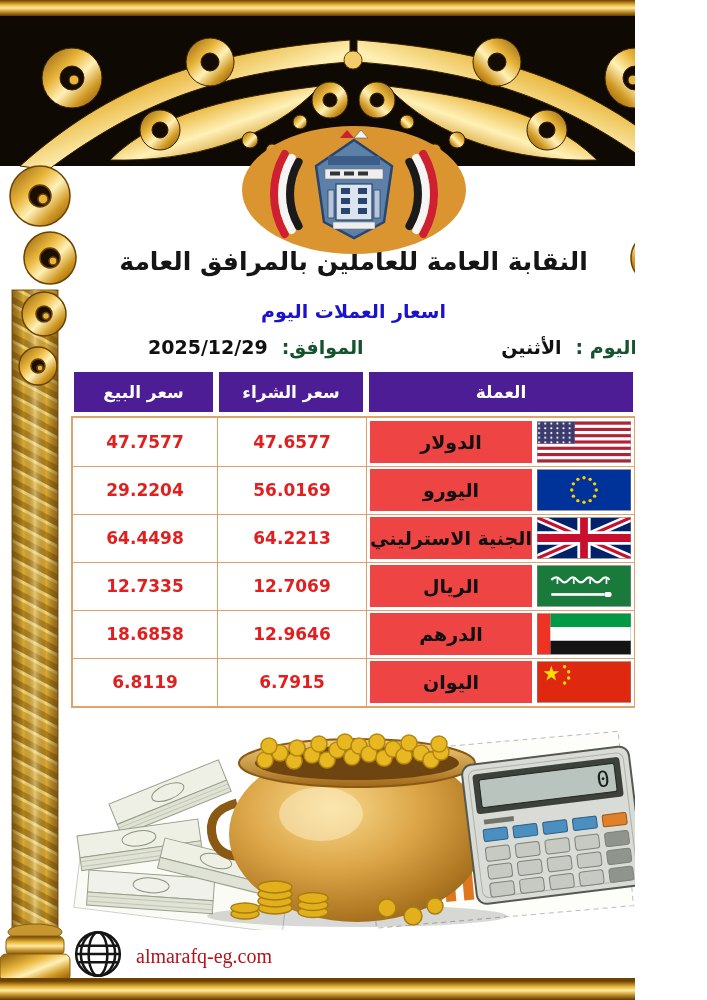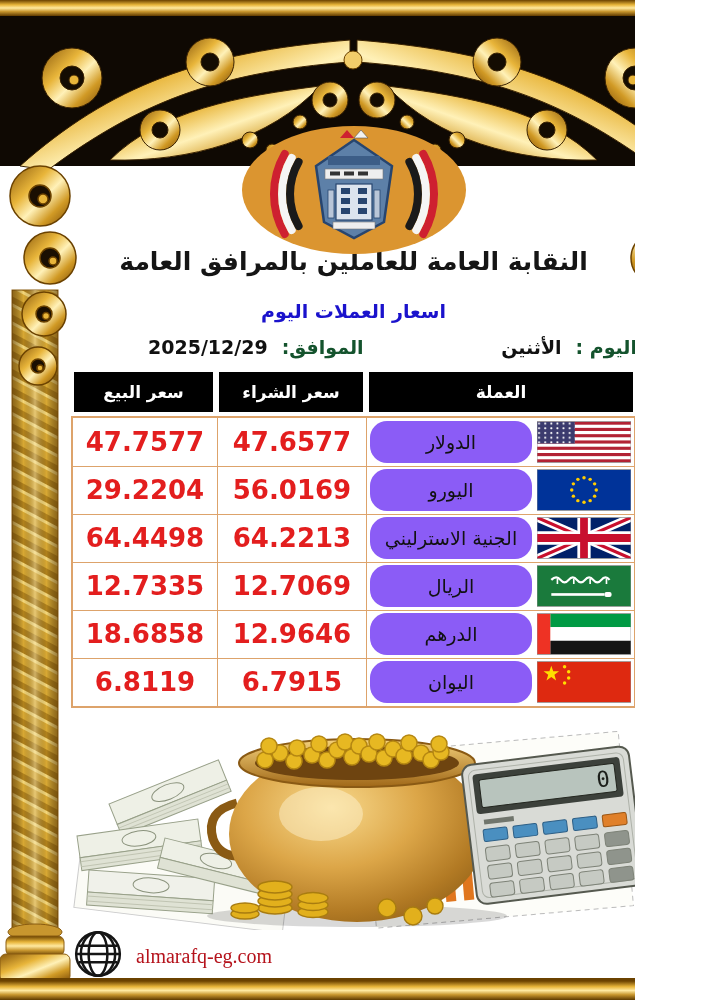--- a/index.html
+++ b/index.html
@@ -13,34 +13,34 @@
             font-size:19px;font-weight:bold;color:#1a12cc;direction:rtl;}
   .date-row{position:absolute;left:70px;top:336px;width:567px;z-index:2;display:flex;direction:rtl;
             justify-content:space-between;align-items:center;font-size:19px;font-weight:bold;
             padding-left:0;box-sizing:border-box;}
   .date-row .grp{display:flex;direction:rtl;gap:14px;align-items:center;}
   .date-row .grp2{margin-left:78px;}
   .lbl-red{color:#14532d;}
   .val-black{color:#111;}
   .table-wrap{position:absolute;left:71px;top:372px;width:565px;z-index:2;}
   .t-head{display:grid;grid-template-columns:270px 150px 145px;direction:rtl;height:40px;margin-bottom:4px;}
-  .hcell{margin:0 3px;background:#000000;color:#fff;font-weight:bold;font-size:17px;
+  .hcell{margin:0 3px;background:#4c1d95;color:#fff;font-weight:bold;font-size:17px;
          display:flex;align-items:center;justify-content:center;}
   .t-body{border:2px solid #dda36b;}
   .t-row{display:grid;grid-template-columns:268px 149px 144px;direction:rtl;height:48px;}
   .t-row .cell{border-bottom:1px solid #dda36b;}
   .t-row:last-child .cell{border-bottom:none;}
   .cell.cur,.cell.buy{border-left:1px solid #dda36b;}
   .cell.cur{display:flex;direction:rtl;align-items:stretch;gap:5px;padding:3px;box-sizing:border-box;}
   .flag{width:94px;height:42px;flex:0 0 94px;display:block;}
   .flag svg{display:block;}
-  .cname{flex:1;background:#8b5cf6;display:flex;align-items:center;justify-content:center;
-         font-size:19px;font-weight:normal;color:#111;border-radius:17px;}
+  .cname{flex:1;background:#ef4444;display:flex;align-items:center;justify-content:center;
+         font-size:19px;font-weight:bold;color:#111;}
   .cell.price{display:flex;align-items:center;justify-content:center;direction:ltr;
-              font-size:26px;font-weight:bold;color:#e31e1e;}
+              font-size:17px;font-weight:bold;color:#e31e1e;}
   .illustration{position:absolute;left:69px;top:708px;width:570px;height:222px;z-index:2;}
   .footer{position:absolute;left:72px;top:930px;width:563px;height:52px;z-index:2;
           display:flex;align-items:center;justify-content:space-between;}
   .f-grp{display:flex;align-items:center;gap:12px;}
   .phone{font-family:"Liberation Serif", serif;font-size:30px;color:#cf1420;}
   .site{font-family:"Liberation Serif", serif;font-size:20px;color:#b5121b;}
 </style>
 </head>
 <body>
 

